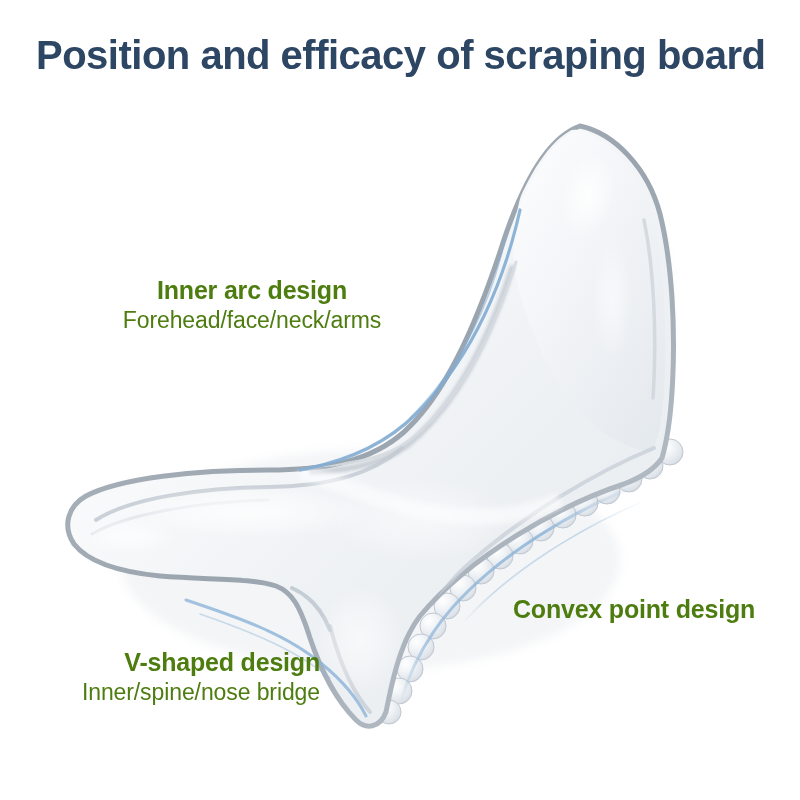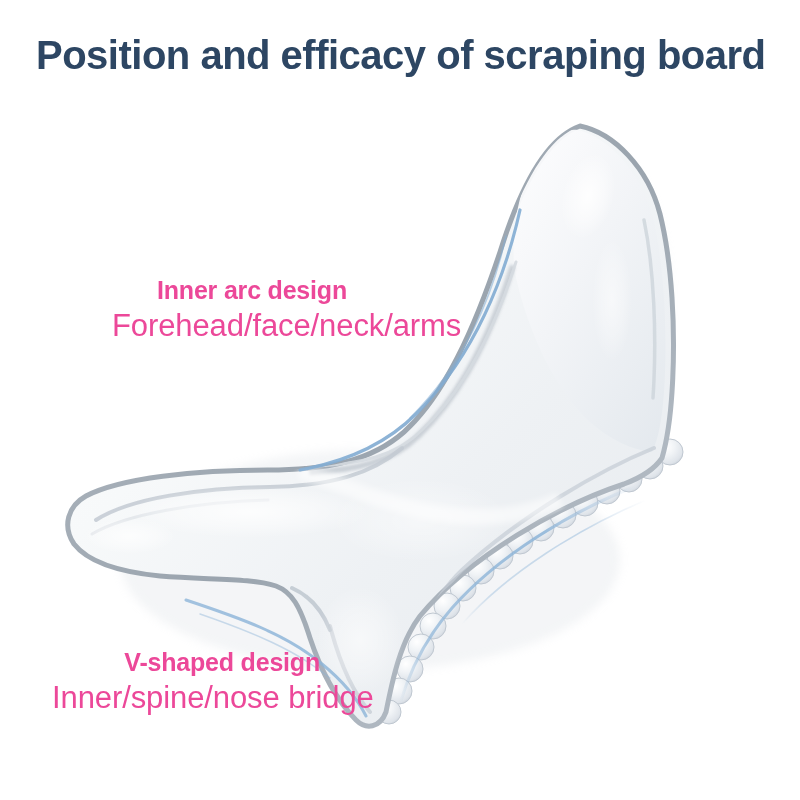--- a/index.html
+++ b/index.html
@@ -37,31 +37,31 @@
     position: absolute;
     left: 0;
     top: 0;
     width: 800px;
     height: 800px;
   }
 
   
   .callout {
     position: absolute;
-    color: #ec4899;
+    color: #4d7c0f;
   }
   .callout .callout-title {
     font-size: 25px;
     font-weight: bold;
     line-height: 1.18;
     letter-spacing: -0.2px;
     white-space: nowrap;
   }
   .callout .callout-sub {
-    font-size: 31px;
+    font-size: 23px;
     font-weight: normal;
     line-height: 1.28;
     letter-spacing: -0.1px;
     white-space: nowrap;
   }
 
   #callout-inner-arc {
     left: 112px;
     top: 276px;
     text-align: center;
@@ -323,15 +323,16 @@
     <div class="callout-title">Inner arc design</div>
     <div class="callout-sub">Forehead/face/neck/arms</div>
   </div>
 
   <div class="callout" id="callout-v-shaped">
     <div class="callout-title">V-shaped design</div>
     <div class="callout-sub">Inner/spine/nose bridge</div>
   </div>
 
   <div class="callout" id="callout-convex">
+    <div class="callout-title">Convex point design</div>
   </div>
 
 </div>
 
 </body></html>

